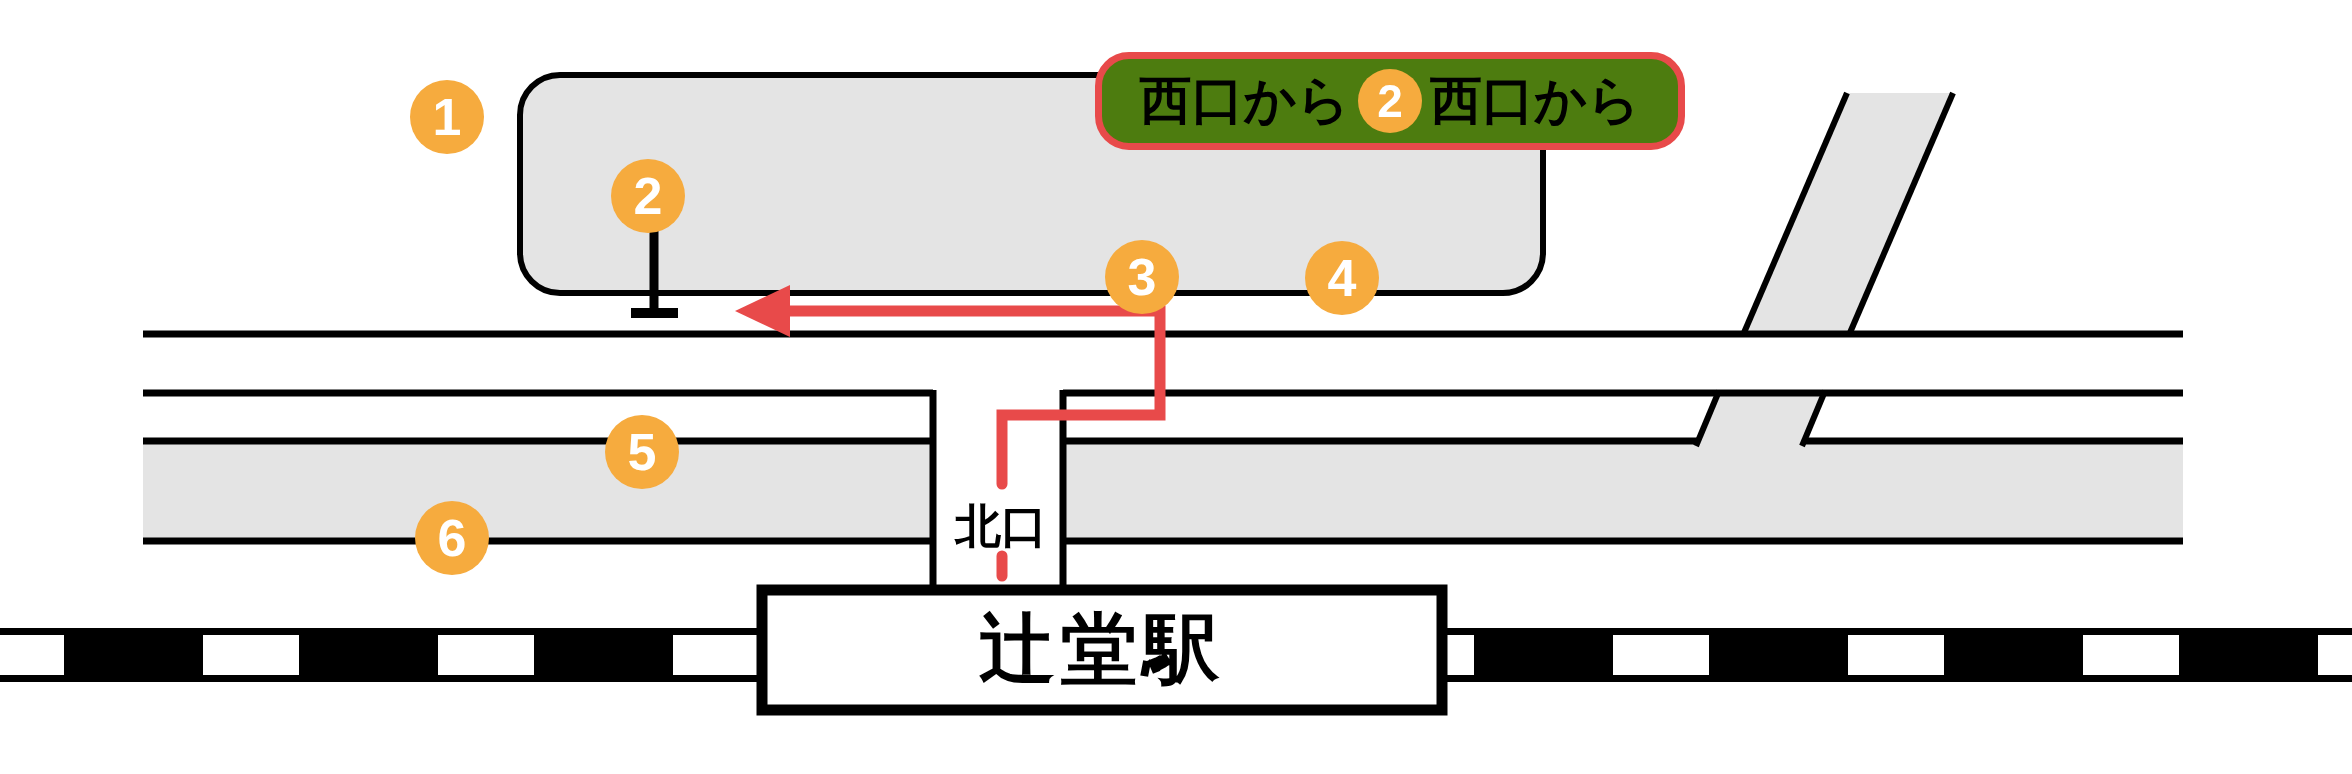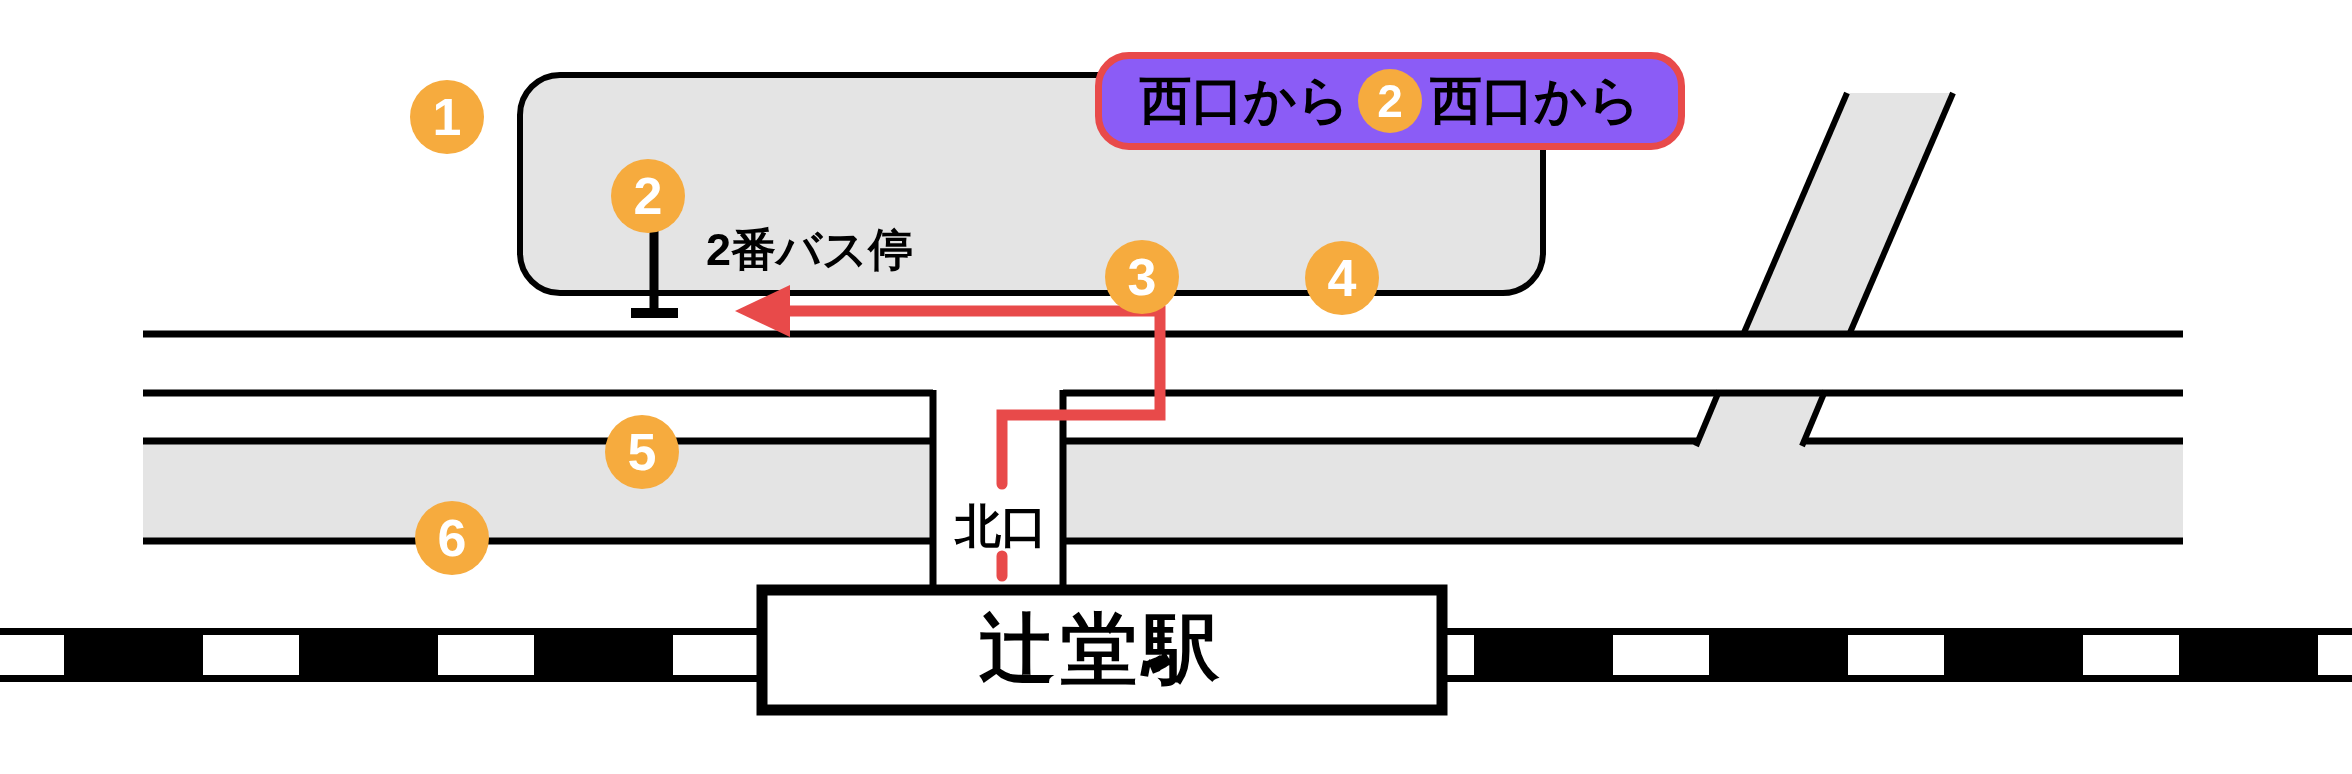--- a/index.html
+++ b/index.html
@@ -16,21 +16,21 @@
   }
   .label{position:absolute;color:#000;font-weight:bold;white-space:nowrap;}
   .label-busstop{left:706px;top:220px;font-size:45px;}
   .label-north{left:931px;top:496px;width:140px;text-align:center;font-size:46px;}
   .label-station{
     left:762px;top:590px;width:680px;height:120px;display:flex;
     align-items:center;justify-content:center;font-size:76px;letter-spacing:6px;
   }
   .title-box{
     position:absolute;left:1095px;top:52px;width:590px;height:98px;box-sizing:border-box;
-    background:#8b5cf6;border:7px solid #E84A4A;border-radius:34px;
+    background:#4d7c0f;border:7px solid #E84A4A;border-radius:34px;
     display:flex;align-items:center;justify-content:center;gap:8px;
     font-size:52px;font-weight:bold;color:#000;white-space:nowrap;
   }
   .title-badge{
     width:64px;height:64px;border-radius:50%;background:#F6AB3E;color:#fff;
     display:flex;align-items:center;justify-content:center;font-size:46px;font-weight:bold;
     flex:0 0 auto;
   }
 </style>
 </head>
@@ -106,21 +106,20 @@
     <div class="marker" style="left:1305px;top:241px;">
         <span>4</span>
       </div>
     <div class="marker" style="left:605px;top:415px;">
         <span>5</span>
       </div>
     <div class="marker" style="left:415px;top:501px;">
         <span>6</span>
       </div>
 
-    <div class="label label-busstop">2番バス停</div>
     <div class="label label-station">辻堂駅</div>
     <div class="label label-north">北口</div>
 
     <div class="title-box">
       <span>西口から</span>
       <span class="title-badge">
           <span>2</span>
         </span>
       <span>西口から</span>
     </div>

